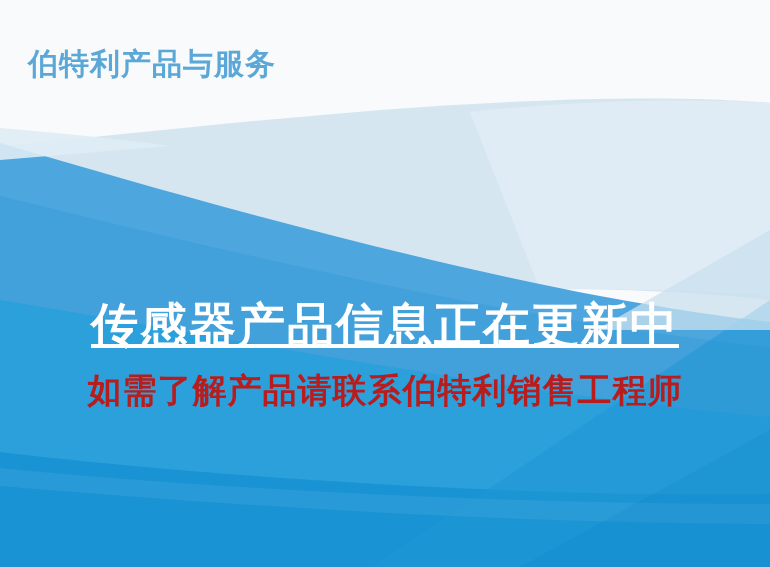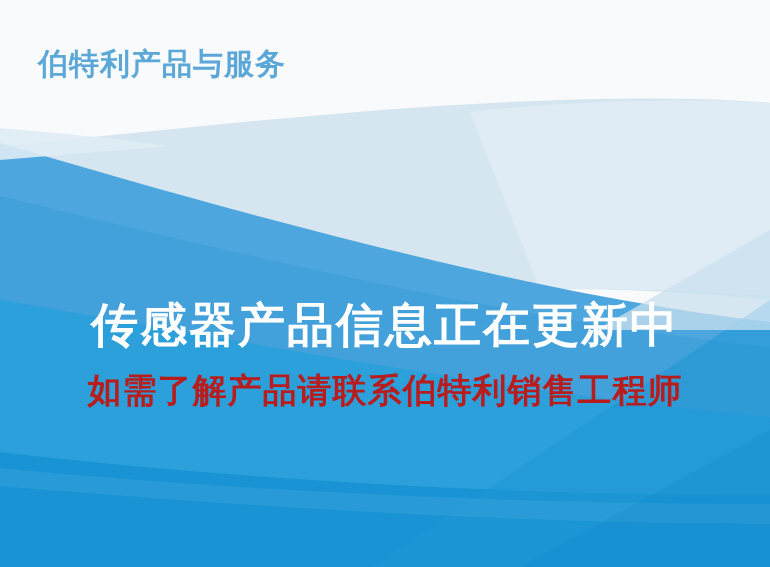--- a/index.html
+++ b/index.html
@@ -25,21 +25,21 @@
     position: absolute;
     inset: 0;
     width: 770px;
     height: 567px;
     display: block;
   }
 
   
   .header-label {
     position: absolute;
-    left: 38px;
+    left: 28px;
     top: 44px;
     font-size: 30px;
     line-height: 40px;
     font-weight: 700;
     letter-spacing: 1px;
     color: #5ba8d8;
     white-space: nowrap;
     z-index: 5;
   }
 
@@ -54,20 +54,21 @@
   }
 
   .headline {
     font-size: 47px;
     line-height: 58px;
     font-weight: 700;
     color: #ffffff;
     letter-spacing: 2px;
     white-space: nowrap;
     margin: 0;
+    text-decoration: underline;
   }
 
   .subheadline {
     margin: 0;
     padding-top: 14px;
     font-size: 34px;
     line-height: 44px;
     font-weight: 700;
     color: #b91c1c;
     letter-spacing: 1px;

